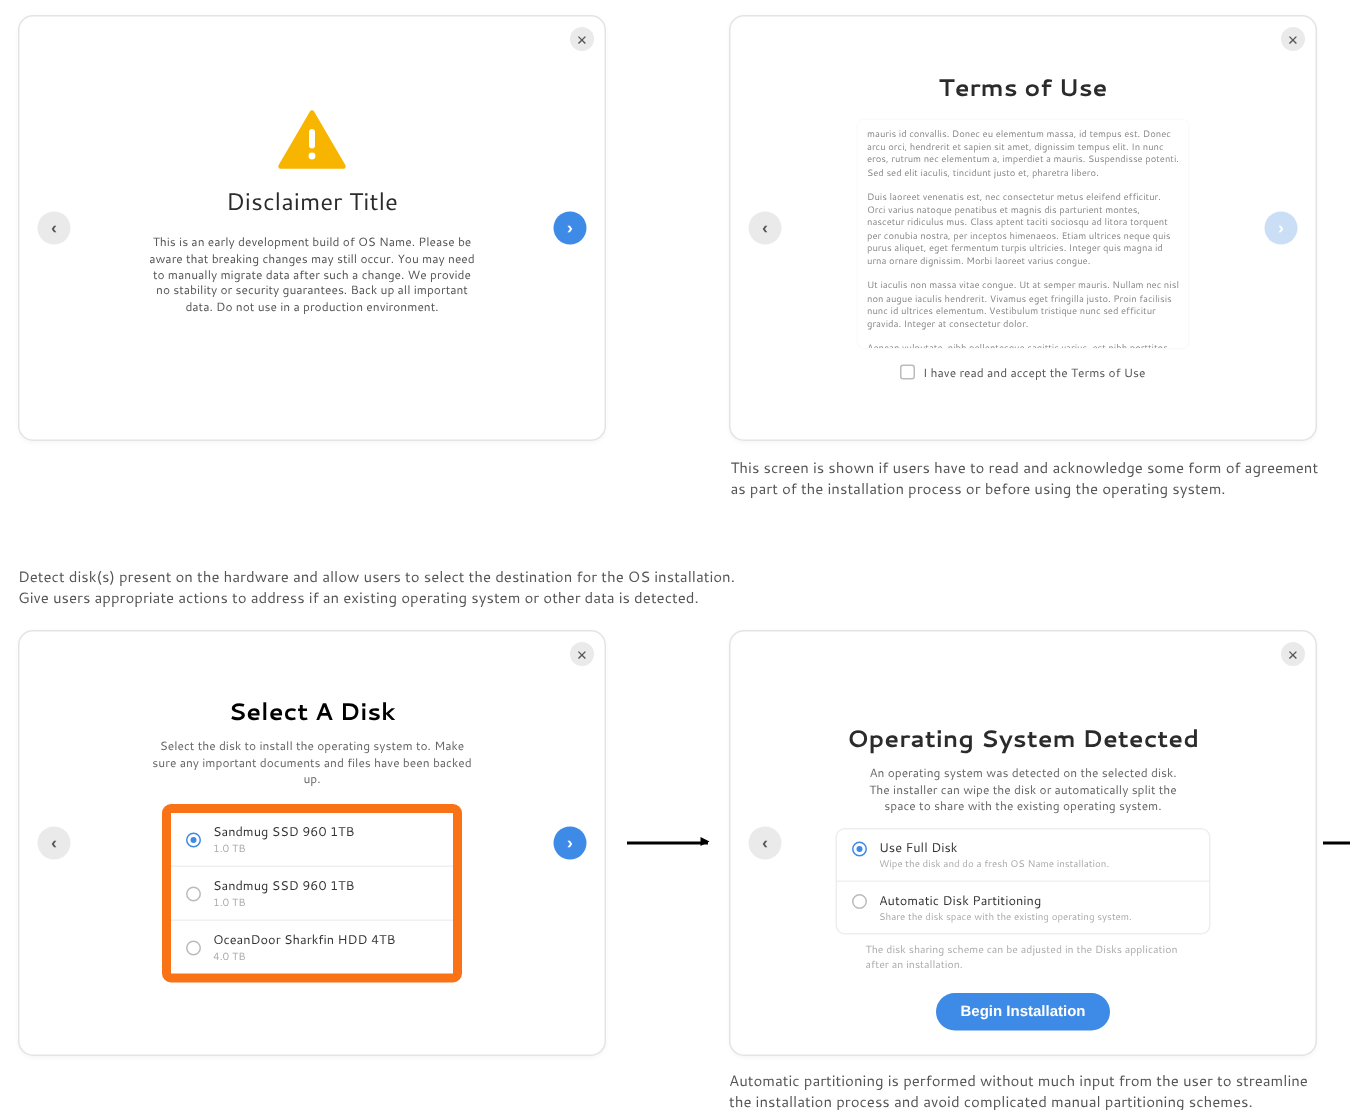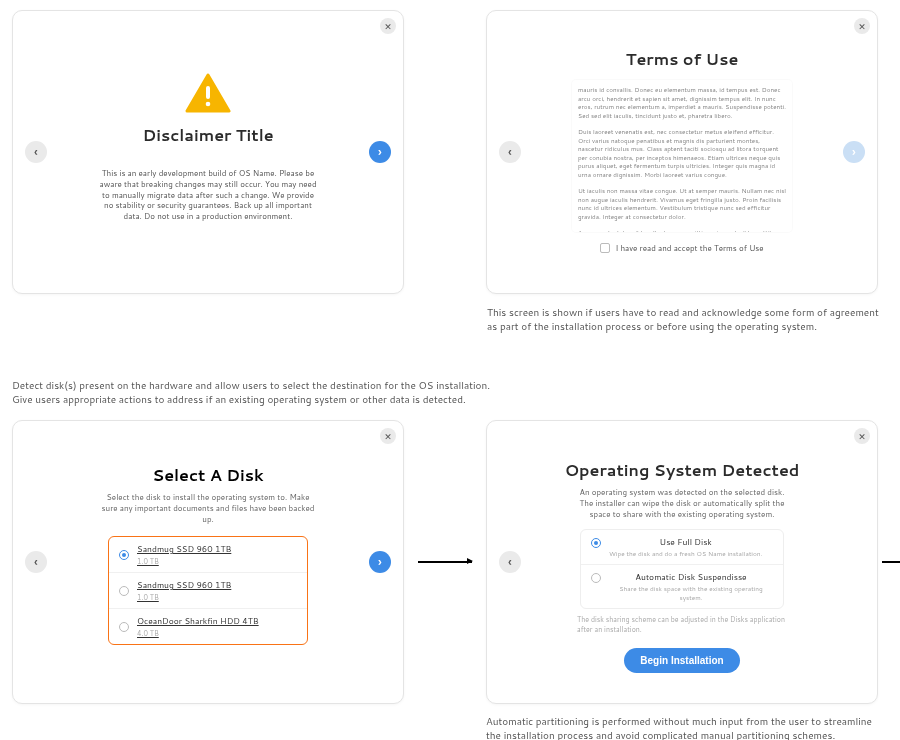--- a/index.html
+++ b/index.html
@@ -50,24 +50,24 @@
   .card-inner {
     position: absolute;
     left: 44px; right: 44px; top: 20px; bottom: 20px;
     display: flex; flex-direction: column; align-items: center;
   }
   .warn-icon {
     width: 46px; height: 40px;
     margin-top: 42px;
   }
   .disclaimer-title {
-    font-size: 16px; font-weight: 700; margin-top: 10px; color: #2b2b2b;
+    font-size: 16px; font-weight: 400; margin-top: 10px; color: #2b2b2b;
   }
   .disclaimer-body {
-    font-size: 8px; color: #555; text-align: center; margin-top: 22px; line-height: 1.35;
+    font-size: 8px; color: #555; text-align: center; margin-top: 10px; line-height: 1.35;
     max-width: 220px;
   }
 
   .tos-title {
     font-size: 16px; font-weight: 800; color: #2b2b2b; margin-top: 16px;
   }
   .tos-box {
     margin-top: 10px;
     width: 220px;
     height: 152px;
@@ -107,25 +107,24 @@
   .select-title {
     font-size: 16px; font-weight: 800; color: #000000; margin-top: 22px;
   }
   .select-sub {
     font-size: 8px; color: #666; text-align: center; margin-top: 6px; line-height: 1.35;
     max-width: 220px;
   }
   .disk-list {
     margin-top: 12px;
     width: 200px;
-    border: 1px solid #f97316;
+    border: 6px solid #f97316;
     border-radius: 6px;
     overflow: hidden;
     background: #fff;
-    text-decoration: underline;
   }
   .disk-item {
     display: flex; align-items: center; gap: 8px;
     padding: 6px 10px;
     border-bottom: 1px solid #f0f0f0;
     cursor: pointer;
   }
   .disk-item:last-child { border-bottom: none; }
   .radio {
     width: 10px; height: 10px; border-radius: 50%;
@@ -134,33 +133,32 @@
   .radio.on { border-color: #3d8be6; }
   .radio.on::after {
     content: ""; position: absolute; left: 2px; top: 2px;
     width: 4px; height: 4px; border-radius: 50%; background: #3d8be6;
   }
   .disk-text { display: flex; flex-direction: column; }
   .disk-name { font-size: 8.5px; color: #333; }
   .disk-size { font-size: 7px; color: #aaa; margin-top: 1px; }
 
   .detect-title {
-    font-size: 16px; font-weight: 800; color: #2b2b2b; margin-top: 17px;
+    font-size: 16px; font-weight: 800; color: #2b2b2b; margin-top: 40px;
   }
   .detect-sub {
     font-size: 8px; color: #666; text-align: center; margin-top: 6px; line-height: 1.35;
     max-width: 220px;
   }
   .option-list {
     margin-top: 10px;
-    width: 204px;
+    width: 250px;
     border: 1px solid #eee;
     border-radius: 6px;
     background: #fff;
-    text-align: center;
   }
   .option-item {
     display: flex; align-items: flex-start; gap: 8px;
     padding: 6px 10px;
     border-bottom: 1px solid #f0f0f0;
     cursor: pointer;
   }
   .option-item:last-child { border-bottom: none; }
   .option-text { display: flex; flex-direction: column; }
   .option-name { font-size: 8.5px; color: #333; }
@@ -278,21 +276,21 @@
           <div class="option-item">
             <span class="radio on" style="margin-top: 2px;"></span>
             <span class="option-text">
               <span class="option-name">Use Full Disk</span>
               <span class="option-desc">Wipe the disk and do a fresh OS Name installation.</span>
             </span>
           </div>
           <div class="option-item">
             <span class="radio" style="margin-top: 2px;"></span>
             <span class="option-text">
-              <span class="option-name">Automatic Disk Suspendisse</span>
+              <span class="option-name">Automatic Disk Partitioning</span>
               <span class="option-desc">Share the disk space with the existing operating system.</span>
             </span>
           </div>
         </div>
     <div class="hint">The disk sharing scheme can be adjusted in the Disks application after an installation.</div>
     <button class="begin-btn">Begin Installation</button>
   </div>
 </div>
 
 <div class="arrow stub" style="left:882px; top:561px; width:18px;"></div>

